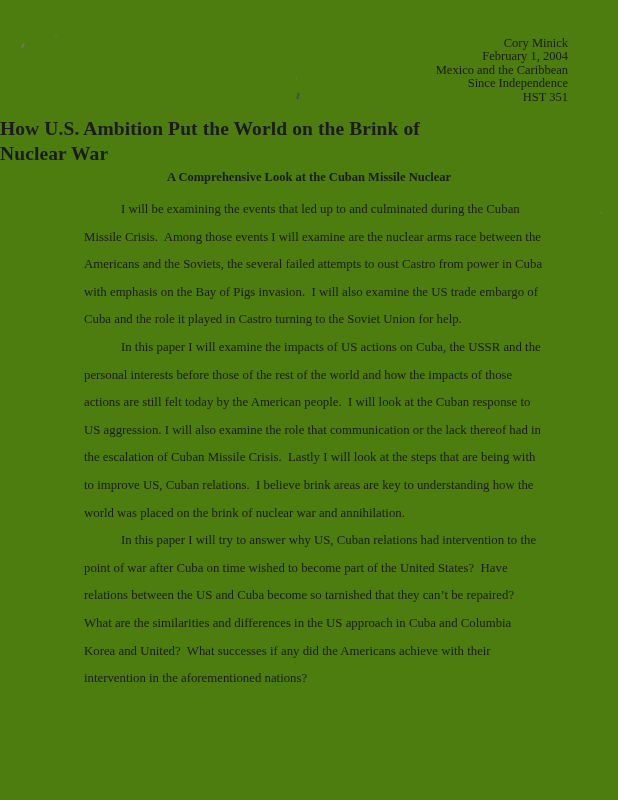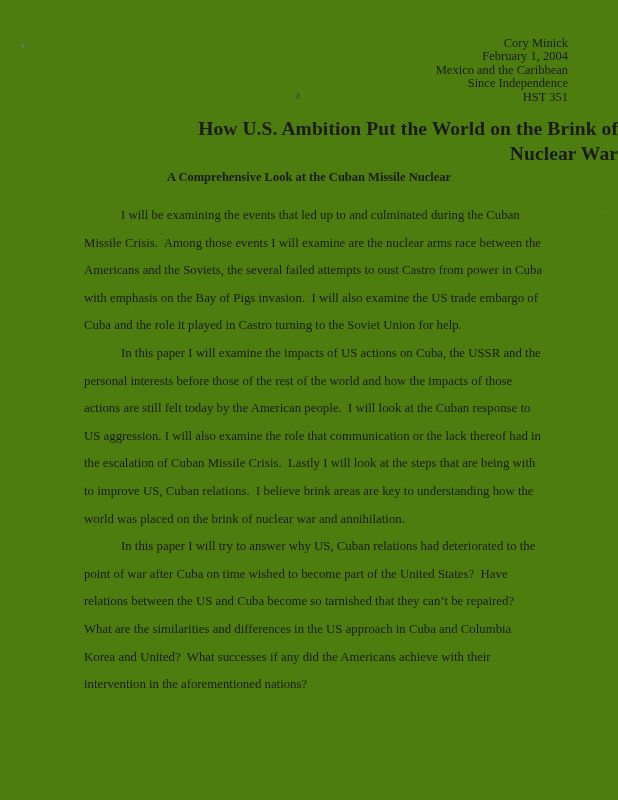--- a/index.html
+++ b/index.html
@@ -21,38 +21,38 @@
   .author-block {
     margin: 37px 50px 0 0;
     text-align: right;
     font-size: 12.5px;
     line-height: 13.4px;
     white-space: pre-wrap;
   }
   
   .title-block {
     margin-top: 12px;
-    text-align: right;
+    text-align: left;
     font-weight: bold;
     font-size: 19.5px;
     line-height: 25px;
     letter-spacing: 0.1px;
     white-space: pre-wrap;
   }
   .subtitle {
     margin-top: 2px;
     text-align: center;
     font-weight: bold;
     font-size: 12.5px;
     line-height: 18px;
     white-space: pre-wrap;
   }
   
   .body-text {
-    margin: 16px 56px 0 84px;
+    margin: 10px 56px 0 84px;
     font-size: 12.8px;
   }
   .para .line {
     line-height: 27.6px;
     white-space: pre-wrap;
   }
   .para .line:first-child {
     text-indent: 37px;
   }
   
@@ -95,21 +95,21 @@
     <div class="para">
         <div class="line">In this paper I will examine the impacts of US actions on Cuba, the USSR and the</div>
         <div class="line">personal interests before those of the rest of the world and how the impacts of those</div>
         <div class="line">actions are still felt today by the American people.  I will look at the Cuban response to</div>
         <div class="line">US aggression. I will also examine the role that communication or the lack thereof had in</div>
         <div class="line">the escalation of Cuban Missile Crisis.  Lastly I will look at the steps that are being with</div>
         <div class="line">to improve US, Cuban relations.  I believe brink areas are key to understanding how the</div>
         <div class="line">world was placed on the brink of nuclear war and annihilation.</div>
       </div>
     <div class="para">
-        <div class="line">In this paper I will try to answer why US, Cuban relations had deteriorated to the</div>
+        <div class="line">In this paper I will try to answer why US, Cuban relations had intervention to the</div>
         <div class="line">point of war after Cuba on time wished to become part of the United States?  Have</div>
         <div class="line">relations between the US and Cuba become so tarnished that they can’t be repaired?</div>
         <div class="line">What are the similarities and differences in the US approach in Cuba and Columbia</div>
         <div class="line">Korea and United?  What successes if any did the Americans achieve with their</div>
         <div class="line">intervention in the aforementioned nations?</div>
       </div>
   </div>
 
 </div>
 

